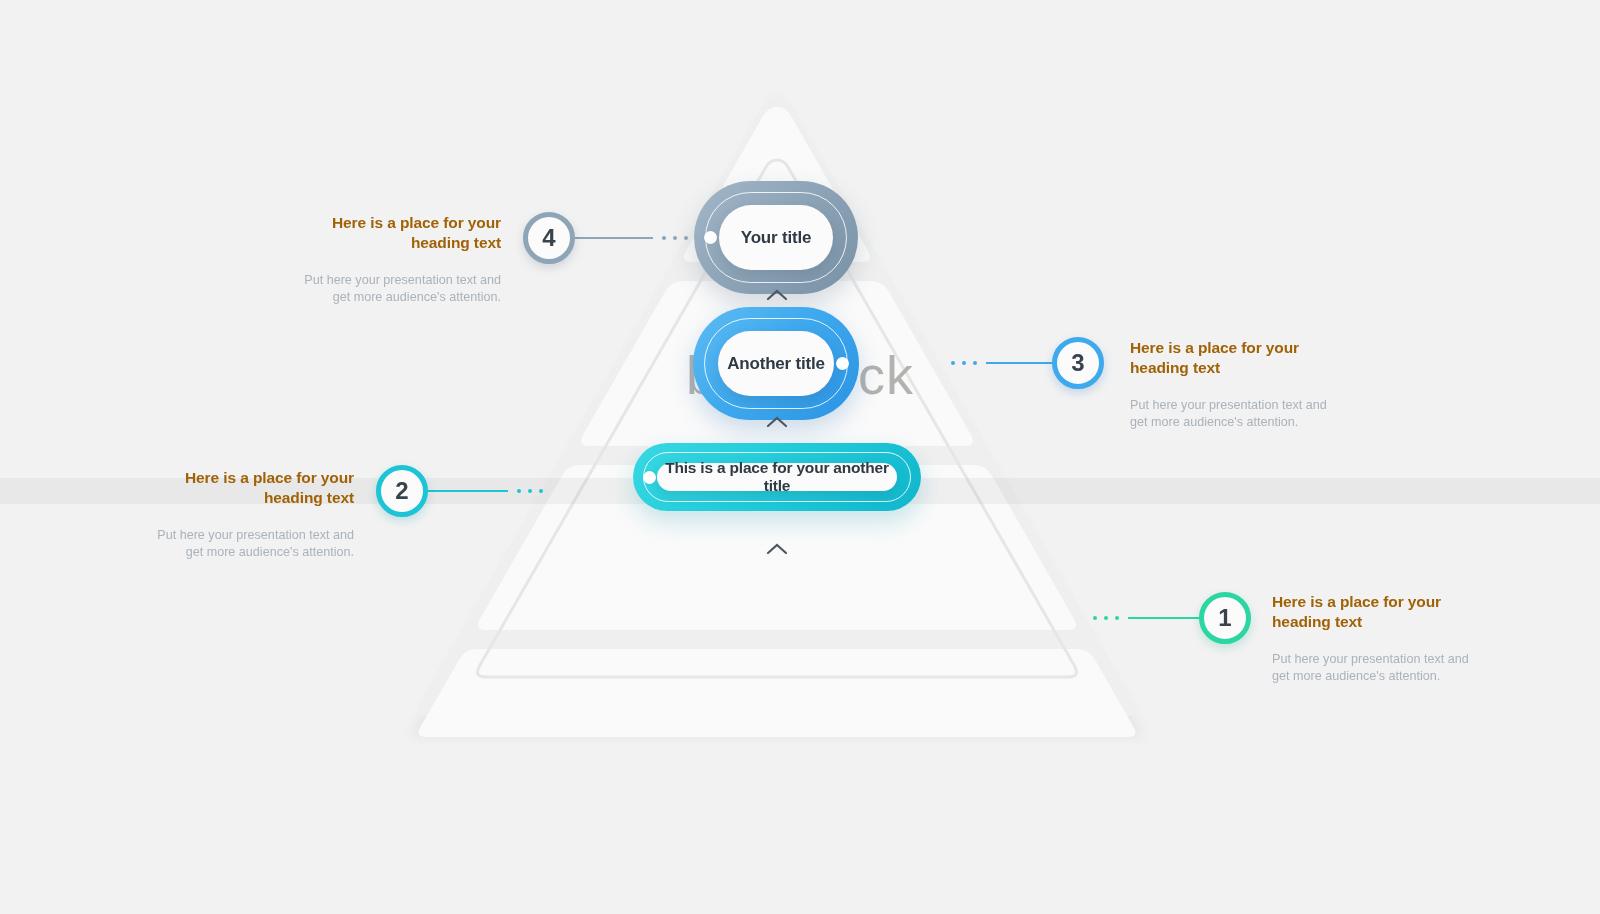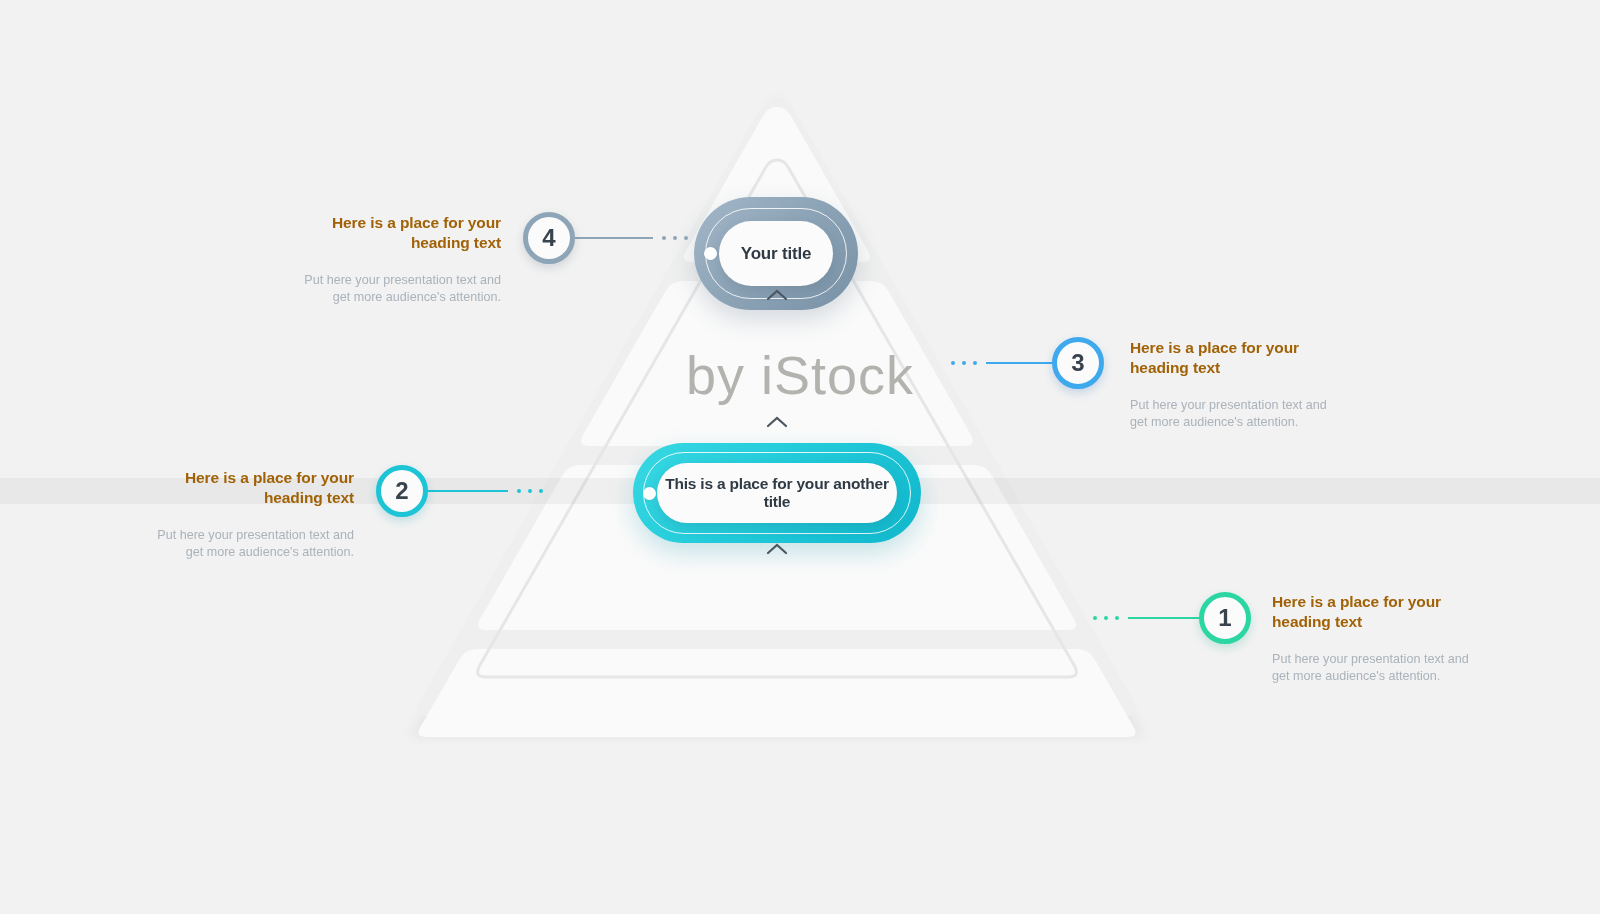--- a/index.html
+++ b/index.html
@@ -107,35 +107,35 @@
     background: #ffffff;
     top: 50%;
     margin-top: -6.5px;
     box-shadow: 0 0 2px rgba(0,0,0,0.10);
   }
   .pill .anchor-dot.left  { left: 10px; }
   .pill .anchor-dot.right { right: 10px; }
 
   
   #pill-4 {
-    left: 694px; top: 197px; width: 164px; height: 113px;
+    left: 694px; top: 181px; width: 164px; height: 113px;
     background: linear-gradient(135deg, #a2b6c7 0%, #8ea5b8 45%, #7991a6 100%);
     box-shadow: 0 10px 24px rgba(70,95,120,0.20);
   }
   #pill-4 .core-label { font-size: 17px; }
 
   #pill-3 {
     left: 693px; top: 307px; width: 166px; height: 113px;
     background: linear-gradient(135deg, #5dbcf2 0%, #3fa9ee 45%, #2b93e3 100%);
     box-shadow: 0 10px 24px rgba(40,110,180,0.22);
   }
   #pill-3 .core-label { font-size: 17px; }
 
   #pill-2 {
-    left: 633px; top: 443px; width: 288px; height: 100px;
+    left: 633px; top: 443px; width: 288px; height: 68px;
     background: linear-gradient(135deg, #37d8e2 0%, #23cbda 45%, #10b7cc 100%);
     box-shadow: 0 10px 24px rgba(20,150,175,0.22);
   }
   #pill-2 .core { left: 24px; right: 24px; top: 20px; bottom: 20px; }
   #pill-2 .ring { left: 10px; right: 10px; top: 9px; bottom: 9px; }
   #pill-2 .core-label { font-size: 15.5px; }
 
   #pill-1 {
     left: 639px; top: 562px; width: 278px; height: 110px;
     background: linear-gradient(135deg, #3ce0ad 0%, #2bd6a3 45%, #1ec998 100%);
@@ -283,20 +283,27 @@
 
   <div class="badge" id="badge-4" style="left:523px; top:212px; border:5px solid #8ea5b8; box-shadow:0 4px 10px rgba(90,110,130,0.22);">
     <span>4</span>
   </div>
 
   <div class="txtblock right-align" style="left:303px; top:213px; width:198px;">
     <h3>Here is a place for your heading text</h3>
     <p>Put here your presentation text and get more audience's attention.</p>
   </div>
 
+  <div class="pill" id="pill-3">
+    <div class="ring"></div>
+    <div class="core">
+      <span class="core-label">Another title</span>
+    </div>
+    <span class="anchor-dot right"></span>
+  </div>
 
   <svg class="chevron" style="left:766px; top:416px;" viewBox="0 0 22 12" xmlns="http://www.w3.org/2000/svg">
     <path d="M2 10 L11 2 L20 10" fill="none" stroke="#4d5761" stroke-width="2.2" stroke-linecap="round"></path>
   </svg>
 
   <div class="connector" style="left:944px; top:351px; width:120px; justify-content:flex-end;">
     <span class="dots">
       <i style="background:#3fa9ee;"></i>
         <i style="background:#3fa9ee;"></i>
         <i style="background:#3fa9ee;"></i>

